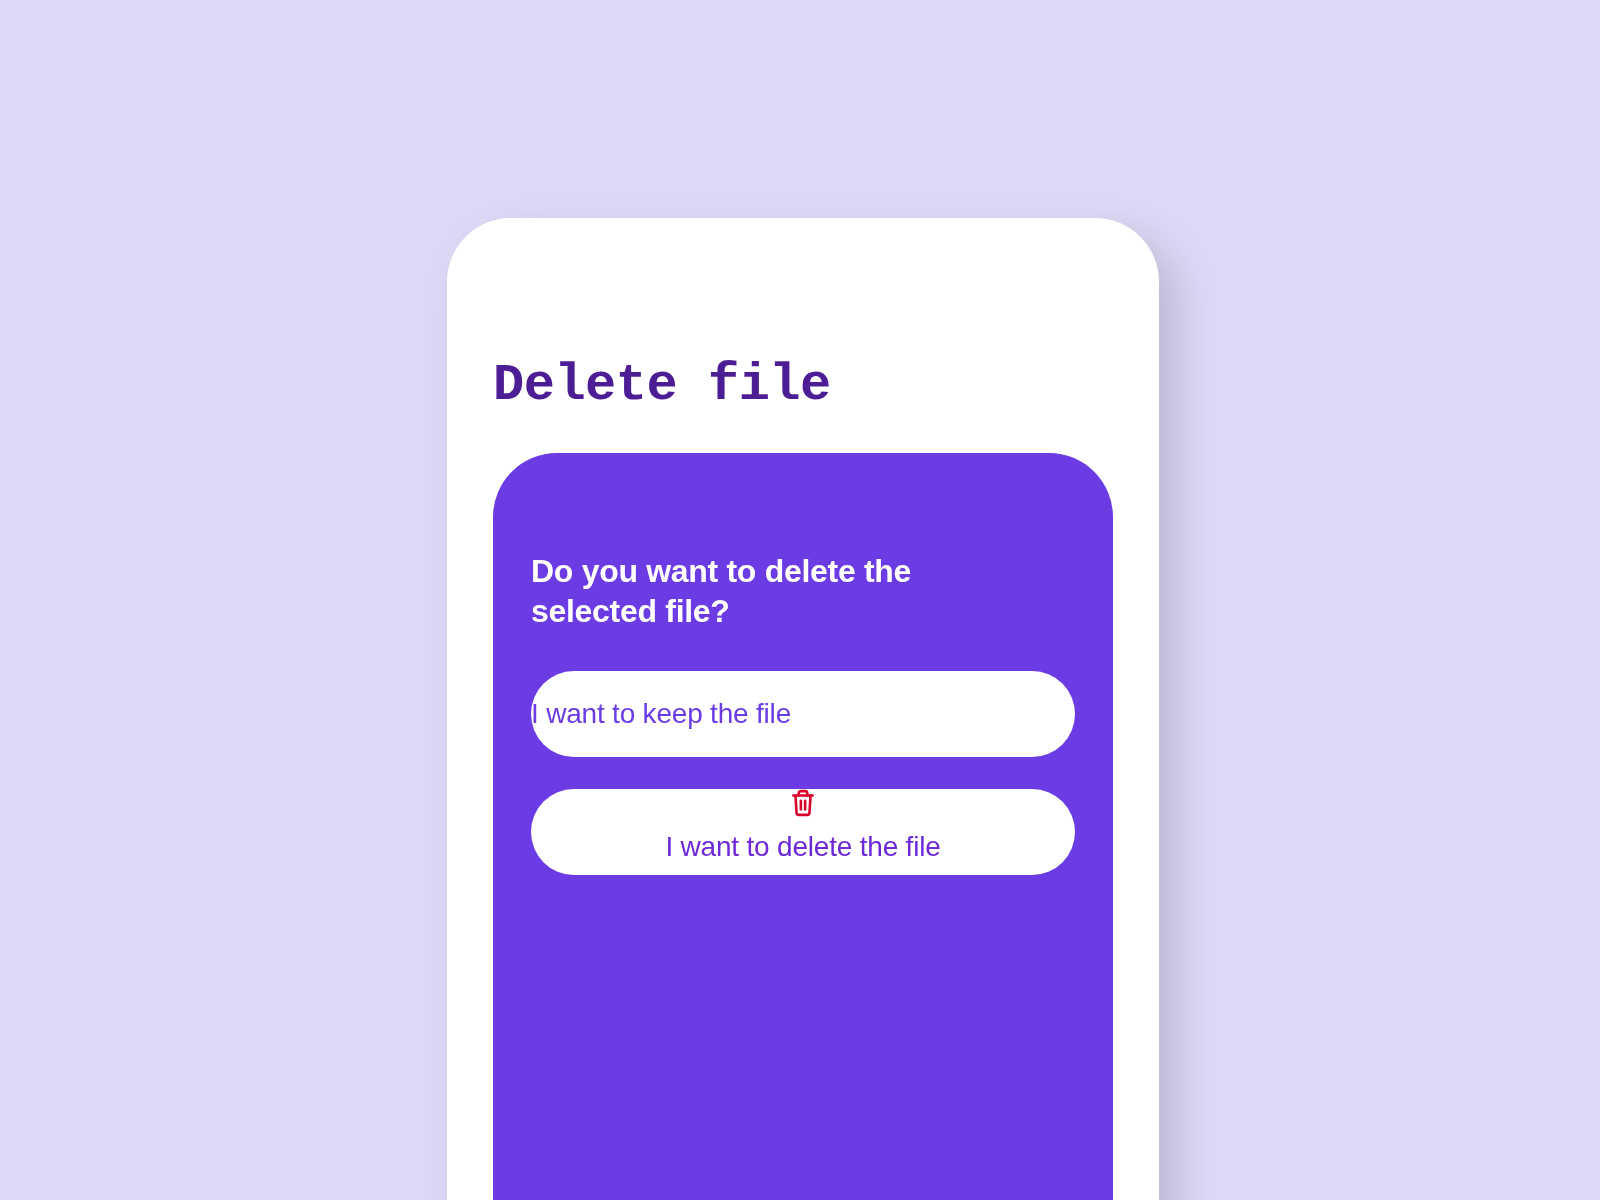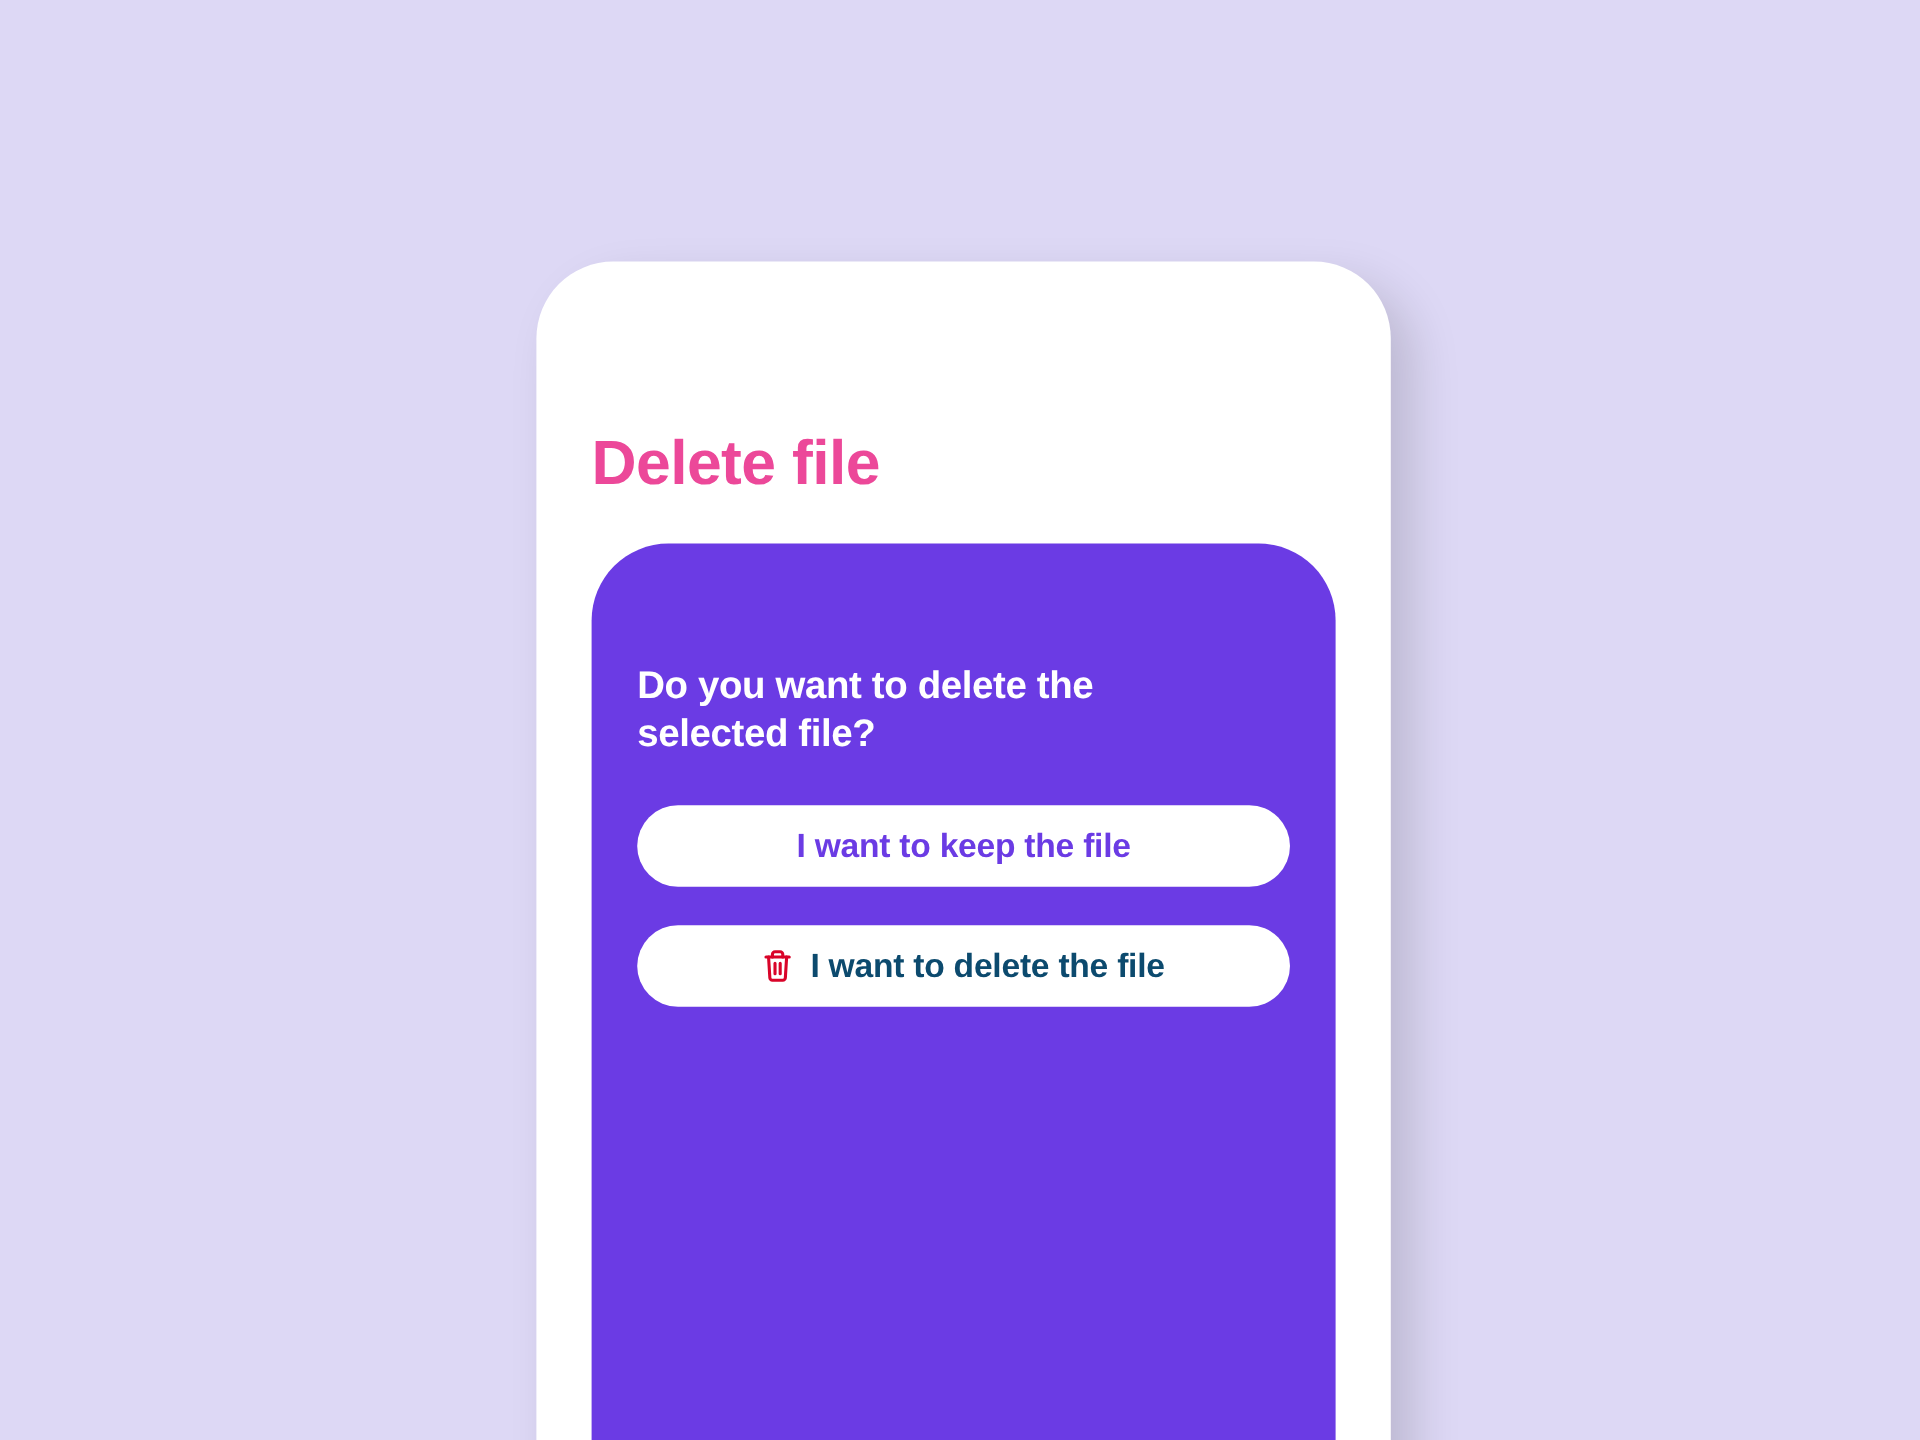--- a/index.html
+++ b/index.html
@@ -24,22 +24,23 @@
       background: #FFFFFF;
       border-radius: 64px;
       box-shadow: 18px 18px 40px rgba(0,0,0,0.15);
     }
     .page-title {
       position: absolute;
       left: 46px;
       top: 138px;
       font-size: 52px;
       font-weight: 900;
-      color: #ec4899;
+      color: #4c1d95;
       letter-spacing: -0.5px;
+      font-family: Liberation Mono, monospace;
     }
     .dialog-panel {
       position: absolute;
       left: 46px;
       top: 235px;
       width: 620px;
       height: 900px;
       background: #6B3BE4;
       border-radius: 64px;
       padding: 54px 38px 0 38px;
@@ -49,39 +50,40 @@
       font-size: 32px;
       font-weight: 800;
       line-height: 1.25;
       margin-bottom: 40px;
       letter-spacing: -0.3px;
       max-width: 420px;
       margin-top: 44px;
     }
     .action-button {
       width: 544px;
-      height: 68px;
+      height: 86px;
       background: #FFFFFF;
       border-radius: 200px;
       display: flex;
       align-items: center;
-      justify-content: center;
+      justify-content: flex-start;
       gap: 14px;
       margin-bottom: 32px;
       font-size: 28px;
-      font-weight: 700;
+      font-weight: 400;
       cursor: pointer;
       border: none;
       letter-spacing: -0.2px;
     }
     .keep-button {
       color: #6B3BE4;
     }
     .delete-button {
-      color: #0c4a6e;
+      color: #6d28d9;
+      flex-direction: column;
     }
     .trash-icon {
       width: 26px;
       height: 28px;
       display: inline-block;
     }
     .trash-icon svg {
       display: block;
     }
   </style>

